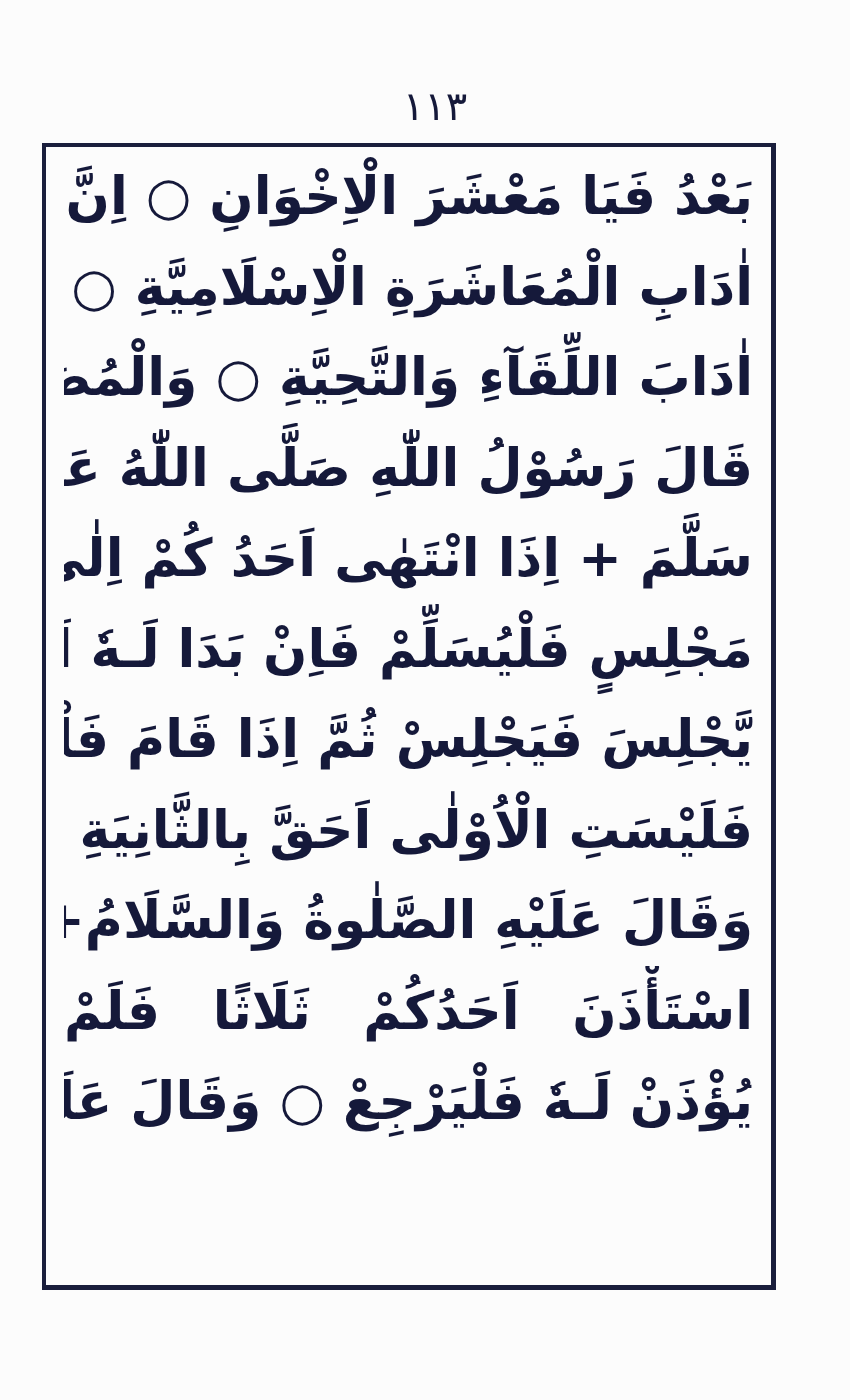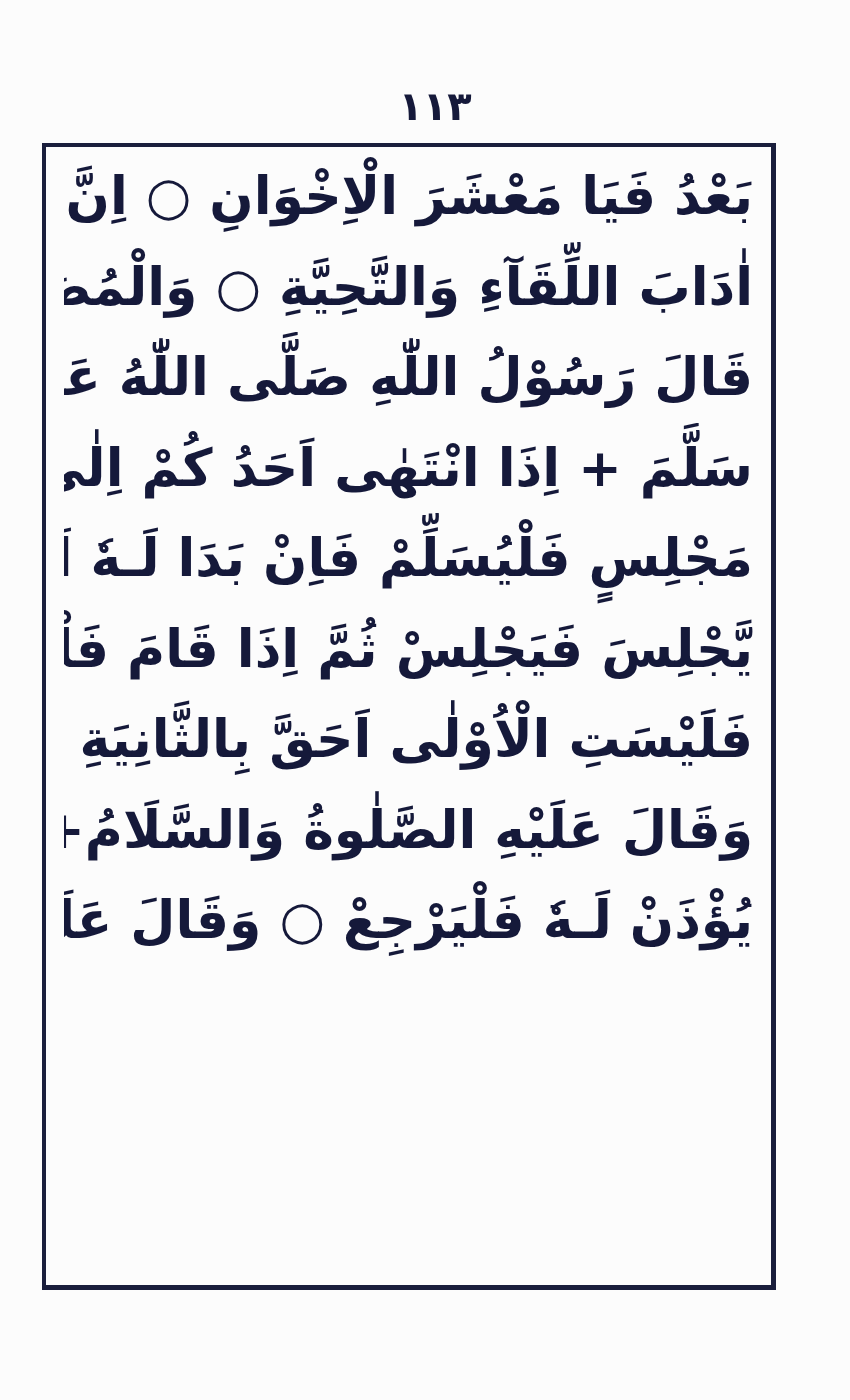--- a/index.html
+++ b/index.html
@@ -16,21 +16,21 @@
       font-family: "DejaVu Sans", sans-serif;
       color: #15193a;
     }
     .page-number {
       position: absolute;
       top: 82px;
       left: 385px;
       width: 100px;
       text-align: center;
       font-size: 40px;
-      font-weight: bold;
+      font-weight: normal;
       line-height: 48px;
       color: #15193a;
       direction: rtl;
     }
     .frame {
       position: absolute;
       left: 42px;
       top: 143px;
       width: 734px;
       height: 1147px;
@@ -61,22 +61,24 @@
     .line.short { text-align-last: right; }
   </style>
 </head>
 <body>
 
 <div class="page-number">١١٣</div>
 
 <div class="frame">
   <div class="lines">
     <div class="line">بَعْدُ فَيَا مَعْشَرَ الْاِخْوَانِ ○ اِنَّ مِنْ</div>
+    <div class="line short">اٰدَابِ الْمُعَاشَرَةِ الْاِسْلَامِيَّةِ ○</div>
     <div class="line">اٰدَابَ اللِّقَآءِ وَالتَّحِيَّةِ ○ وَالْمُصَاحَبَةِ</div>
     <div class="line">قَالَ رَسُوْلُ اللّٰهِ صَلَّى اللّٰهُ عَلَيْهِ وَ</div>
     <div class="line">سَلَّمَ + اِذَا انْتَهٰى اَحَدُ كُمْ اِلٰى</div>
     <div class="line">مَجْلِسٍ فَلْيُسَلِّمْ فَاِنْ بَدَا لَـهٗ اَنْ</div>
     <div class="line">يَّجْلِسَ فَيَجْلِسْ ثُمَّ اِذَا قَامَ فَلْيُسَلِّمْ</div>
     <div class="line">فَلَيْسَتِ الْاُوْلٰى اَحَقَّ بِالثَّانِيَةِ ○</div>
     <div class="line">وَقَالَ عَلَيْهِ الصَّلٰوةُ وَالسَّلَامُ+ اِذَا</div>
+    <div class="line">اسْتَأْذَنَ اَحَدُكُمْ ثَلَاثًا فَلَمْ</div>
     <div class="line">يُؤْذَنْ لَـهٗ فَلْيَرْجِعْ ○ وَقَالَ عَلَيْهِ</div>
   </div>
 </div>
 
 </body></html>

